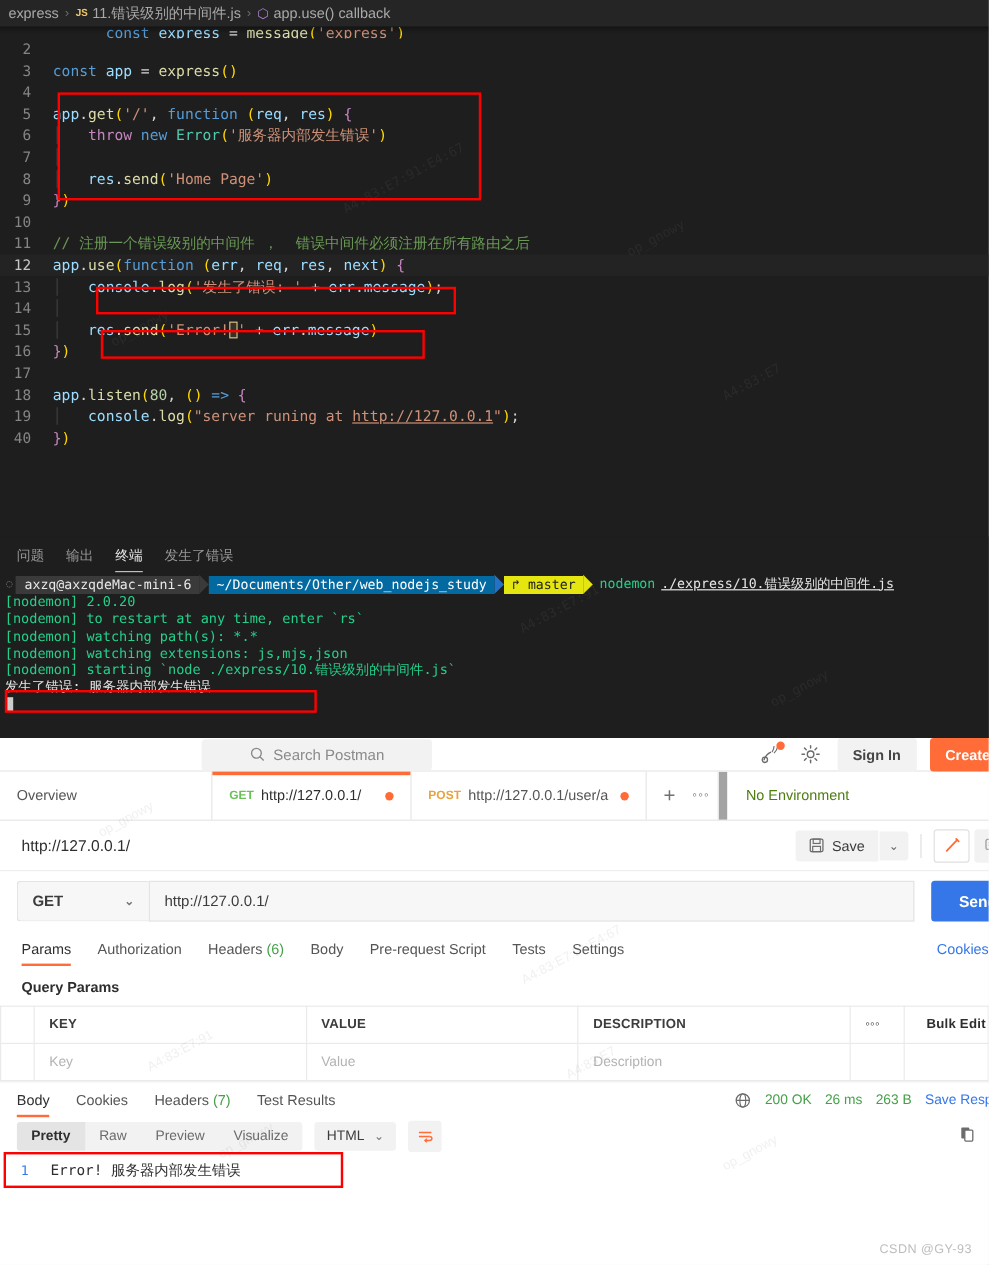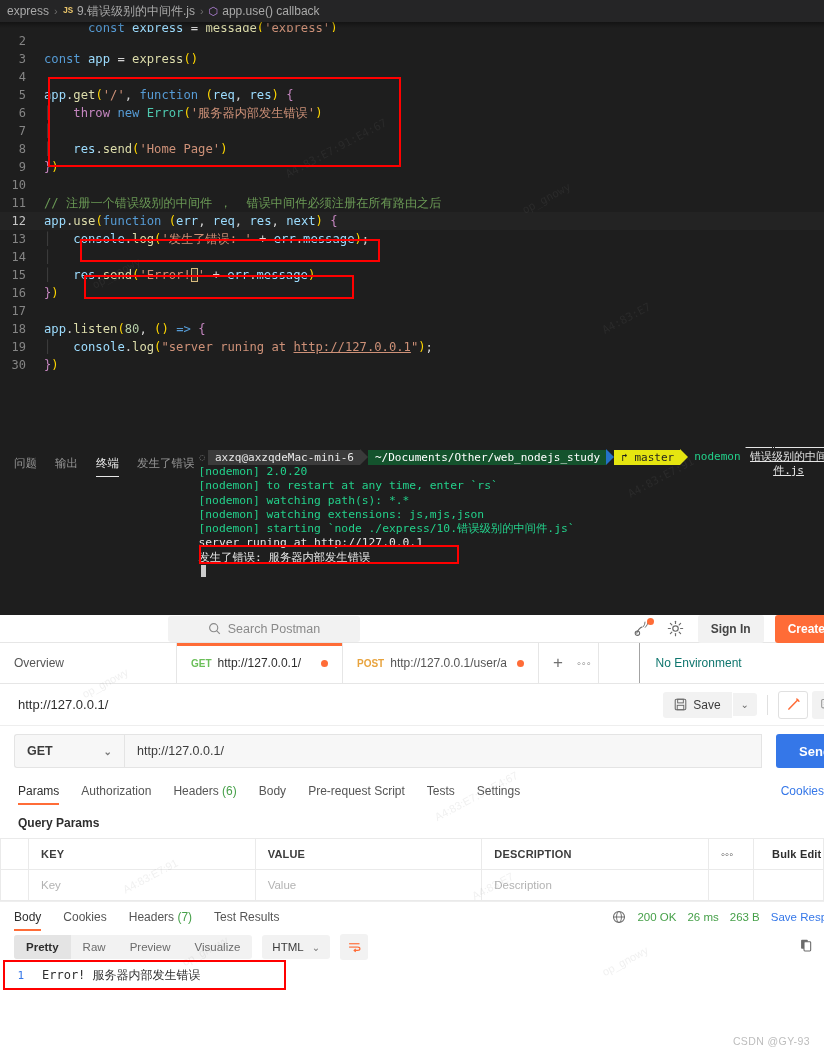--- a/index.html
+++ b/index.html
@@ -64,21 +64,21 @@
     width: 7px; height: 14px; vertical-align: -3px;
   }
 
   .scroll-fade-top {
     position: absolute; top: 0; left: 0; right: 0; height: 6px;
     background: linear-gradient(to bottom, rgba(0,0,0,0.35), rgba(0,0,0,0));
     z-index: 5; pointer-events: none;
   }
 
   
-  .panel { height: 168px; background: #1e1e1e; display: flex; flex-direction: row; }
+  .panel { height: 168px; background: #1e1e1e; display: flex; flex-direction: column; }
   .panel-tabs {
     height: 30px; display: flex; align-items: center; gap: 18px;
     padding-left: 14px; font-size: 11.5px; background: #1e1e1e;
   }
   .panel-tab { color: #969696; padding: 6px 0 4px; position: relative; }
   .panel-tab.active { color: #e7e7e7; }
   .panel-tab.active::after {
     content: ""; position: absolute; left: 0; right: 0; bottom: -2px;
     height: 1px; background: #e7e7e7;
   }
@@ -86,21 +86,21 @@
   .terminal {
     flex: 1; background: #1e1e1e; font-family: "DejaVu Sans Mono", monospace;
     font-size: 11.3px; line-height: 14.3px; color: #cccccc;
     padding: 2px 0 0 4px; overflow: hidden; position: relative;
   }
   .term-line { white-space: pre; height: 14.3px; }
   .prompt-row { display: flex; align-items: center; height: 16px; }
   .bullet { color: #808080; font-size: 9px; padding: 0 3px 0 1px; }
   .seg { height: 15px; line-height: 15px; padding: 0 6px 0 7px; position: relative; font-size: 11px; white-space: nowrap; }
   .seg-user { background: #3a3a3a; color: #e8e8e8; }
-  .seg-path { background: #14532d; color: #ffffff; text-align: right; }
+  .seg-path { background: #0369a1; color: #ffffff; text-align: right; }
   .seg-git  { background: #e5e510; color: #1e1e1e; }
   .arr { width: 0; height: 0; border-top: 8px solid transparent; border-bottom: 8px solid transparent; }
   .t-green { color: #23d18b; }
   .t-white { color: #e5e5e5; }
   .t-uline { text-decoration: underline; }
   .caret-blk { display:inline-block; width:5px; height:12px; background:#cccccc; vertical-align:-2px;}
 
   
   .postman { width: 824px; height: 439px; background: #ffffff; font-size: 12px; color: #3c3c3c; position: relative; overflow: hidden; }
 
@@ -135,21 +135,21 @@
   .pm-tab.active { color: #2e2e2e; }
   .pm-tab.active::before {
     content: ""; position: absolute; top: 0; left: 0; right: 0; height: 3px; background: #ff6c37;
   }
   .meth { font-size: 10px; font-weight: bold; }
   .meth.get { color: #6bbf59; }
   .meth.post { color: #e8a33d; }
   .unsaved { width: 7px; height: 7px; border-radius: 50%; background: #ff6c37; margin-left: 14px; }
   .pm-tab-plus { display:flex; align-items:center; padding: 0 14px; color:#707070; font-size: 17px; border-right:none;}
   .pm-tab-more { display:flex; align-items:center; padding: 0 6px 0 0; color:#707070; font-size: 11px; letter-spacing:1px;}
-  .pm-env { display: flex; align-items: center; padding: 0 16px; color: #0f766e; border-left: 1px solid #a3a3a3; margin-left: 40px; }
+  .pm-env { display: flex; align-items: center; padding: 0 16px; color: #4d7c0f; border-left: 7px solid #a3a3a3; }
 
   .pm-reqhead { height: 42px; display: flex; align-items: center; padding: 0 0 0 18px; border-bottom: 1px solid #eee; }
   .req-title { font-size: 13px; color: #2e2e2e; }
   .reqhead-right { margin-left: auto; display: flex; align-items: center; gap: 0; padding-right: 0; }
   .btn-save {
     background: #f2f2f2; border-radius: 3px 0 0 3px; padding: 6px 11px; display: flex;
     align-items: center; gap: 6px; font-size: 12px; color: #3c3c3c;
   }
   .btn-save-caret { background: #f2f2f2; border-radius: 0 3px 3px 0; padding: 6px 8px; margin-left:1px; color: #6b6b6b; font-size: 10px;}
   .vdiv { width: 1px; height: 20px; background: #e0e0e0; margin: 0 10px; }
@@ -218,21 +218,21 @@
 </style>
 </head>
 <body>
 
 <div class="vscode">
 
   <div class="breadcrumb">
     <span>express</span>
     <span class="sep">›</span>
     <span class="js-badge">JS</span>
-    <span>9.错误级别的中间件.js</span>
+    <span>11.错误级别的中间件.js</span>
     <span class="sep">›</span>
     <span class="sym-icon">⬡</span>
     <span>app.use() callback</span>
   </div>
 
   <div class="editor">
     <div class="scroll-fade-top"></div>
 
     <div class="code-line" style="height:10px; line-height:4px; overflow:hidden;">
       <span class="ln"></span><span class="t-key">const</span><span class="t-plain"> </span><span class="t-var">express</span><span class="t-plain"> = </span><span class="t-fn">message</span><span class="t-paren1">(</span><span class="t-str">'express'</span><span class="t-paren1">)</span>
@@ -267,21 +267,21 @@
     <div class="code-line"><span class="ln">15</span><span class="indent-guide">│</span><span class="t-plain">   </span><span class="t-var">res</span><span class="t-plain">.</span><span class="t-fn">send</span><span class="t-paren1">(</span><span class="t-str">'Error!</span><span class="cursor-box"></span><span class="t-str">'</span><span class="t-plain"> + </span><span class="t-var">err</span><span class="t-plain">.</span><span class="t-var">message</span><span class="t-paren1">)</span></div>
 
     <div class="code-line"><span class="ln">16</span><span class="t-kw-pink">}</span><span class="t-paren1">)</span></div>
 
     <div class="code-line"><span class="ln">17</span></div>
 
     <div class="code-line"><span class="ln">18</span><span class="t-var">app</span><span class="t-plain">.</span><span class="t-fn">listen</span><span class="t-paren1">(</span><span class="t-num">80</span><span class="t-plain">, </span><span class="t-paren1">()</span><span class="t-plain"> </span><span class="t-key">=&gt;</span><span class="t-plain"> </span><span class="t-kw-pink">{</span></div>
 
     <div class="code-line"><span class="ln">19</span><span class="indent-guide">│</span><span class="t-plain">   </span><span class="t-var">console</span><span class="t-plain">.</span><span class="t-fn">log</span><span class="t-paren1">(</span><span class="t-str">"server runing at </span><span class="t-link">http://127.0.0.1</span><span class="t-str">"</span><span class="t-paren1">)</span><span class="t-plain">;</span></div>
 
-    <div class="code-line"><span class="ln">30</span><span class="t-kw-pink">}</span><span class="t-paren1">)</span></div>
+    <div class="code-line"><span class="ln">40</span><span class="t-kw-pink">}</span><span class="t-paren1">)</span></div>
 
     <div class="anno-box" style="left:48px; top:55px; width:353px; height:90px;"></div>
     <div class="anno-box" style="left:80px; top:217px; width:300px; height:23px;"></div>
     <div class="anno-box" style="left:84px; top:253px; width:270px; height:24px;"></div>
 
     <div class="wm wm-dark" style="left:280px; top:120px;">A4:83:E7:91:E4:67</div>
     <div class="wm wm-dark" style="left:520px; top:170px;">op_gnowy</div>
     <div class="wm wm-dark" style="left:90px; top:245px;">op_gnowy</div>
     <div class="wm wm-dark" style="left:600px; top:290px;">A4:83:E7</div>
   </div>
@@ -304,21 +304,20 @@
         <span class="seg seg-git">↱ master</span>
         <span class="arr" style="border-left:8px solid #e5e510;"></span>
         <span class="t-green" style="padding-left:6px; font-size:11px;">nodemon</span>
         <span class="t-white t-uline" style="padding-left:5px; font-size:11px;text-align:center;">./express/10.错误级别的中间件.js</span>
       </div>
       <div class="term-line t-green">[nodemon] 2.0.20</div>
       <div class="term-line t-green">[nodemon] to restart at any time, enter `rs`</div>
       <div class="term-line t-green">[nodemon] watching path(s): *.*</div>
       <div class="term-line t-green">[nodemon] watching extensions: js,mjs,json</div>
       <div class="term-line t-green">[nodemon] starting `node ./express/10.错误级别的中间件.js`</div>
-      <div class="term-line t-white">server runing at http://127.0.0.1</div>
       <div class="term-line t-white">发生了错误: 服务器内部发生错误</div>
       <div class="term-line" style="padding-left:2px;"><span class="caret-blk"></span></div>
 
       <div class="anno-box" style="left:4px; top:98px; width:260px; height:19px;"></div>
       <div class="wm wm-dark" style="left:430px; top:24px;">A4:83:E7:91</div>
       <div class="wm wm-dark" style="left:640px; top:90px;">op_gnowy</div>
     </div>
   </div>
 </div>
 

